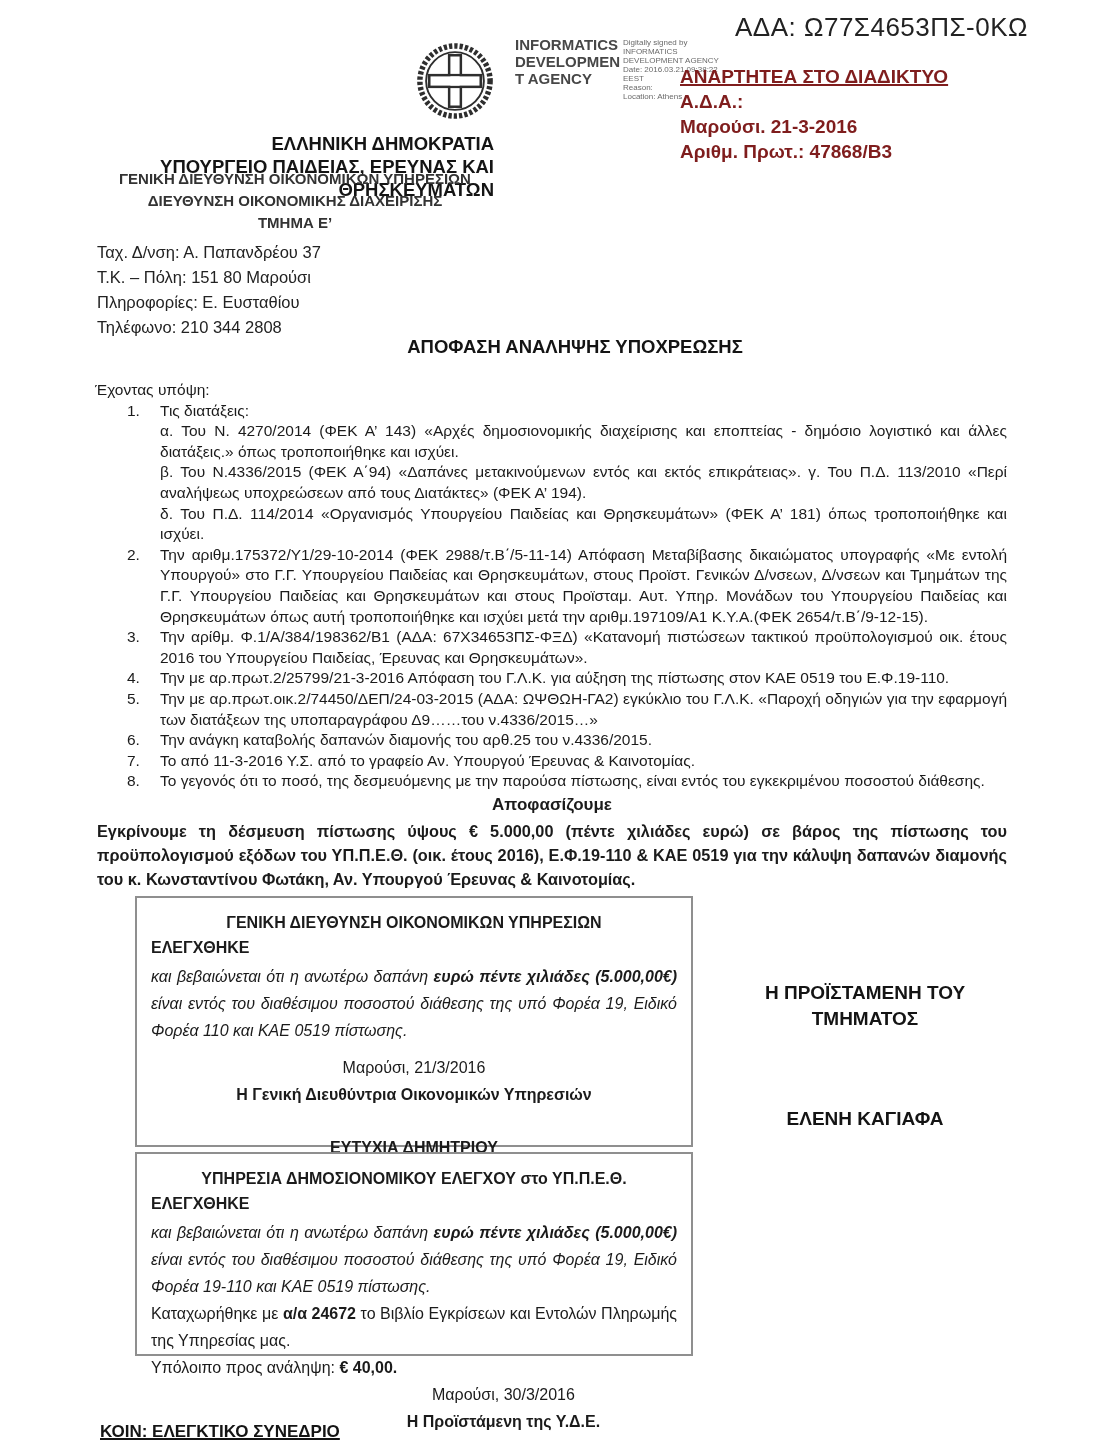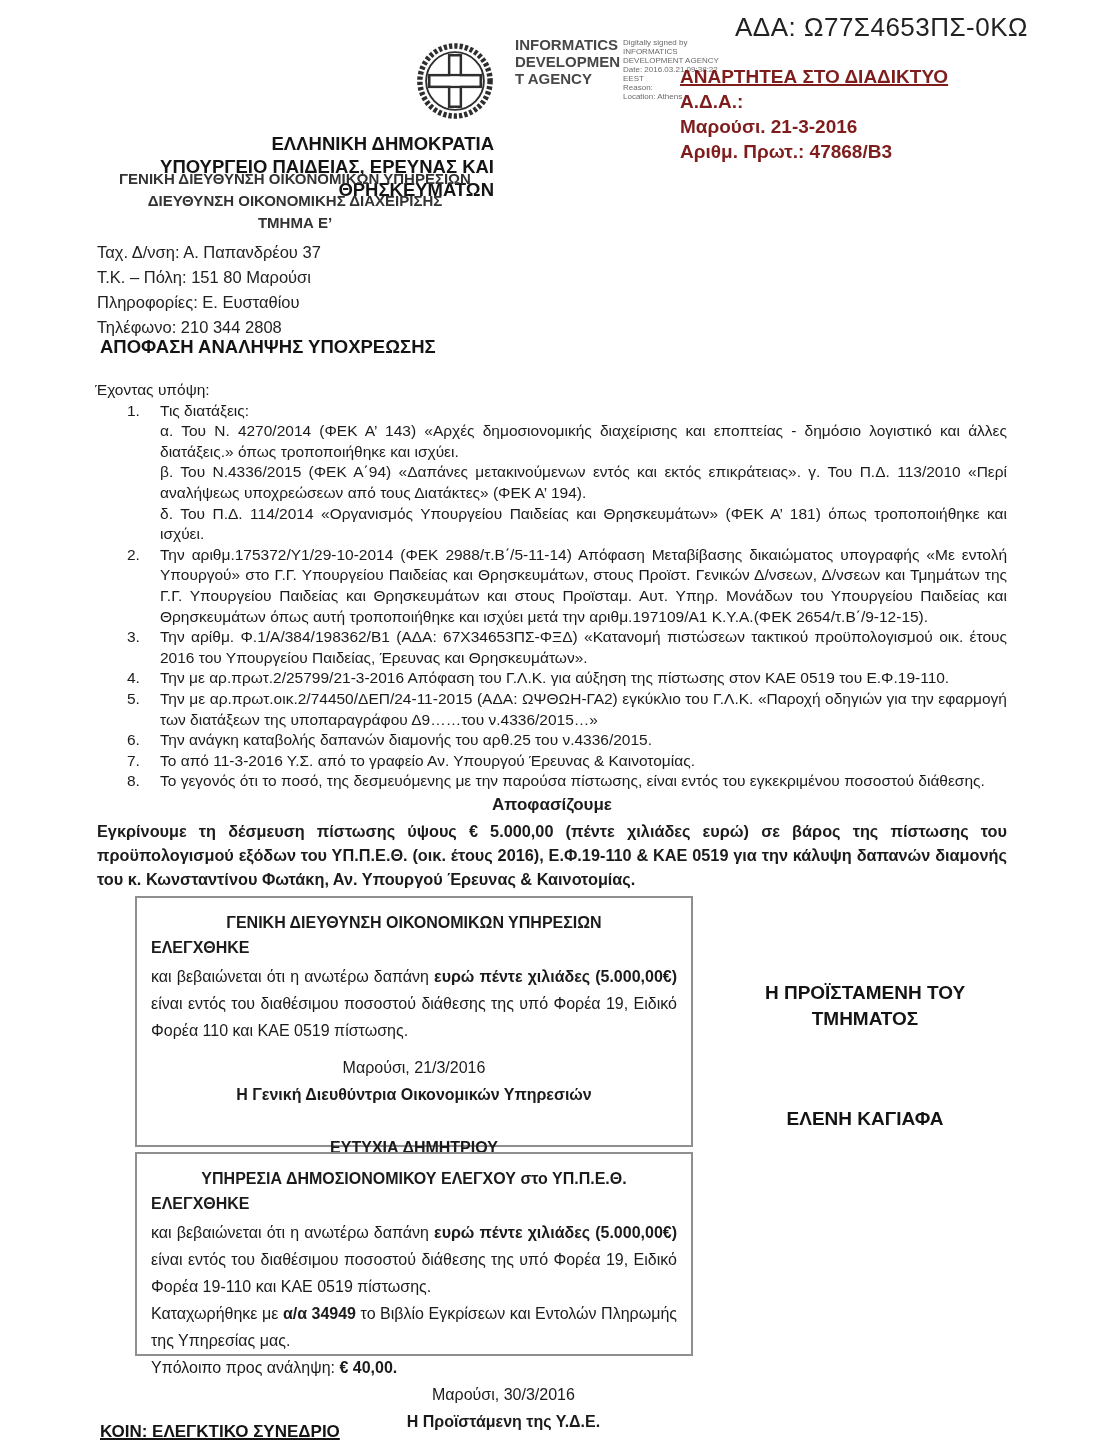--- a/index.html
+++ b/index.html
@@ -21,39 +21,39 @@
   .right-head{position:absolute;top:64px;left:680px;width:340px;font-weight:bold;font-size:19px;line-height:25px;color:#7f1d1d;}
   .right-head .anartitea{text-decoration:underline;text-decoration-thickness:2px;}
   
   .left-head{position:absolute;top:40px;left:74px;width:420px;text-align:right;}
   .left-head .emblem{display:inline-block;margin-bottom:6px;}
   .left-head .l1,.left-head .l2{font-weight:bold;font-size:18.5px;line-height:23px;color:#141414;}
   .dept{position:absolute;top:168px;left:85px;width:420px;text-align:center;font-weight:bold;font-size:15px;line-height:22px;color:#333;}
   
   .contact{position:absolute;top:240px;left:97px;font-size:16.5px;line-height:25px;color:#222;}
   
-  .doc-title{position:absolute;top:336px;left:100px;width:950px;text-align:left;font-weight:bold;font-size:18.5px;color:#141414;}
+  .doc-title{position:absolute;top:336px;left:100px;width:950px;text-align:center;font-weight:bold;font-size:18.5px;color:#141414;}
   
   .considerations{position:absolute;top:380px;left:95px;width:912px;font-size:15.5px;line-height:20.6px;color:#1b1b1b;}
   .c-intro{margin-bottom:0;}
   .c-item{display:flex;}
   .c-num{width:65px;padding-left:32px;box-sizing:border-box;flex:none;}
   .c-text{flex:1;text-align:justify;}
   .c-sub{margin-left:65px;text-align:justify;}
   
   .decision{position:absolute;top:793px;left:97px;width:910px;font-size:16.3px;line-height:24px;}
   .decision .d-head{text-align:center;font-weight:bold;font-size:17px;margin-bottom:2px;}
   .decision .d-body{text-align:justify;font-weight:bold;}
   
   .abox{position:absolute;left:135px;width:558px;box-sizing:border-box;border:2px solid #8f8f8f;background:#fff;padding:12px 14px 0 14px;font-size:16px;line-height:27px;color:#1b1b1b;}
   .box1{top:896px;height:251px;}
   .box2{top:1152px;height:204px;}
   .abox .b-title{text-align:center;font-weight:bold;line-height:25px;}
   .abox .b-status{font-weight:bold;line-height:25px;}
-  .abox .b-body{text-align:justify;margin-top:3px;}
+  .abox .b-body{text-align:justify;margin-top:3px;font-style:italic;}
   .abox .b-extra{text-align:justify;}
   .abox .b-center{text-align:center;}
   .abox .b-right{width:62%;margin-left:36%;text-align:center;}
   .bold{font-weight:bold;}
   .gap-lg{height:26px;}
   .gap-sm{height:10px;}
   
   .right-sign{position:absolute;top:972px;left:715px;width:300px;text-align:center;font-weight:bold;font-size:19px;line-height:26px;color:#141414;margin-top:8px;}
   .right-sign .rs-name{margin-top:74px;}
   
@@ -135,21 +135,21 @@
         <div class="c-item">
           <div class="c-num">3.</div>
           <div class="c-text"><span>Την αρίθμ. Φ.1/Α/384/198362/Β1 (ΑΔΑ: 67Χ34653ΠΣ-ΦΞΔ) «Κατανομή πιστώσεων τακτικού προϋπολογισμού οικ. έτους 2016 του Υπουργείου Παιδείας, Έρευνας και Θρησκευμάτων».</span></div>
         </div>
         <div class="c-item">
           <div class="c-num">4.</div>
           <div class="c-text"><span>Την με αρ.πρωτ.2/25799/21-3-2016 Απόφαση του Γ.Λ.Κ. για αύξηση της πίστωσης στον ΚΑΕ 0519 του Ε.Φ.19-110.</span></div>
         </div>
         <div class="c-item">
           <div class="c-num">5.</div>
-          <div class="c-text"><span>Την με αρ.πρωτ.οικ.2/74450/ΔΕΠ/24-11-2015 (ΑΔΑ: ΩΨΘΩΗ-ΓΑ2) εγκύκλιο του Γ.Λ.Κ. «Παροχή οδηγιών για την εφαρμογή των διατάξεων της υποπαραγράφου Δ9……του ν.4336/2015…»</span></div>
+          <div class="c-text"><span>Την με αρ.πρωτ.οικ.2/74450/ΔΕΠ/24-03-2015 (ΑΔΑ: ΩΨΘΩΗ-ΓΑ2) εγκύκλιο του Γ.Λ.Κ. «Παροχή οδηγιών για την εφαρμογή των διατάξεων της υποπαραγράφου Δ9……του ν.4336/2015…»</span></div>
         </div>
         <div class="c-item">
           <div class="c-num">6.</div>
           <div class="c-text"><span>Την ανάγκη καταβολής δαπανών διαμονής του αρθ.25 του ν.4336/2015.</span></div>
         </div>
         <div class="c-item">
           <div class="c-num">7.</div>
           <div class="c-text"><span>Το από 11-3-2016 Υ.Σ. από το γραφείο Αν. Υπουργού Έρευνας &amp; Καινοτομίας.</span></div>
         </div>
         <div class="c-item">
@@ -178,21 +178,21 @@
   <div class="right-sign">
     <div>Η ΠΡΟΪΣΤΑΜΕΝΗ ΤΟΥ</div>
     <div>ΤΜΗΜΑΤΟΣ</div>
     <div class="rs-name">ΕΛΕΝΗ ΚΑΓΙΑΦΑ</div>
   </div>
 
   <div class="abox box2">
     <div class="b-title">ΥΠΗΡΕΣΙΑ ΔΗΜΟΣΙΟΝΟΜΙΚΟΥ ΕΛΕΓΧΟΥ στο ΥΠ.Π.Ε.Θ.</div>
     <div class="b-status">ΕΛΕΓΧΘΗΚΕ</div>
     <div class="b-body"><span>και βεβαιώνεται ότι η ανωτέρω δαπάνη </span><b>ευρώ πέντε χιλιάδες (5.000,00€)</b><span> είναι εντός του διαθέσιμου ποσοστού διάθεσης της υπό Φορέα 19, Ειδικό Φορέα 19-110 και ΚΑΕ 0519 πίστωσης.</span></div>
-    <div class="b-extra"><span>Καταχωρήθηκε με </span><b>α/α 34949</b><span> το Βιβλίο Εγκρίσεων και Εντολών Πληρωμής της Υπηρεσίας μας.</span></div>
+    <div class="b-extra"><span>Καταχωρήθηκε με </span><b>α/α 24672</b><span> το Βιβλίο Εγκρίσεων και Εντολών Πληρωμής της Υπηρεσίας μας.</span></div>
     <div class="b-extra"><span>Υπόλοιπο προς ανάληψη:  </span><b>€ 40,00.</b></div>
     <div class="b-right">Μαρούσι,  30/3/2016</div>
     <div class="b-right bold">Η Προϊστάμενη της Υ.Δ.Ε.</div>
     <div class="gap-lg"></div>
 
   </div>
 
   <div class="footer-koin">ΚΟΙΝ: ΕΛΕΓΚΤΙΚΟ ΣΥΝΕΔΡΙΟ</div>
 
 </div>

